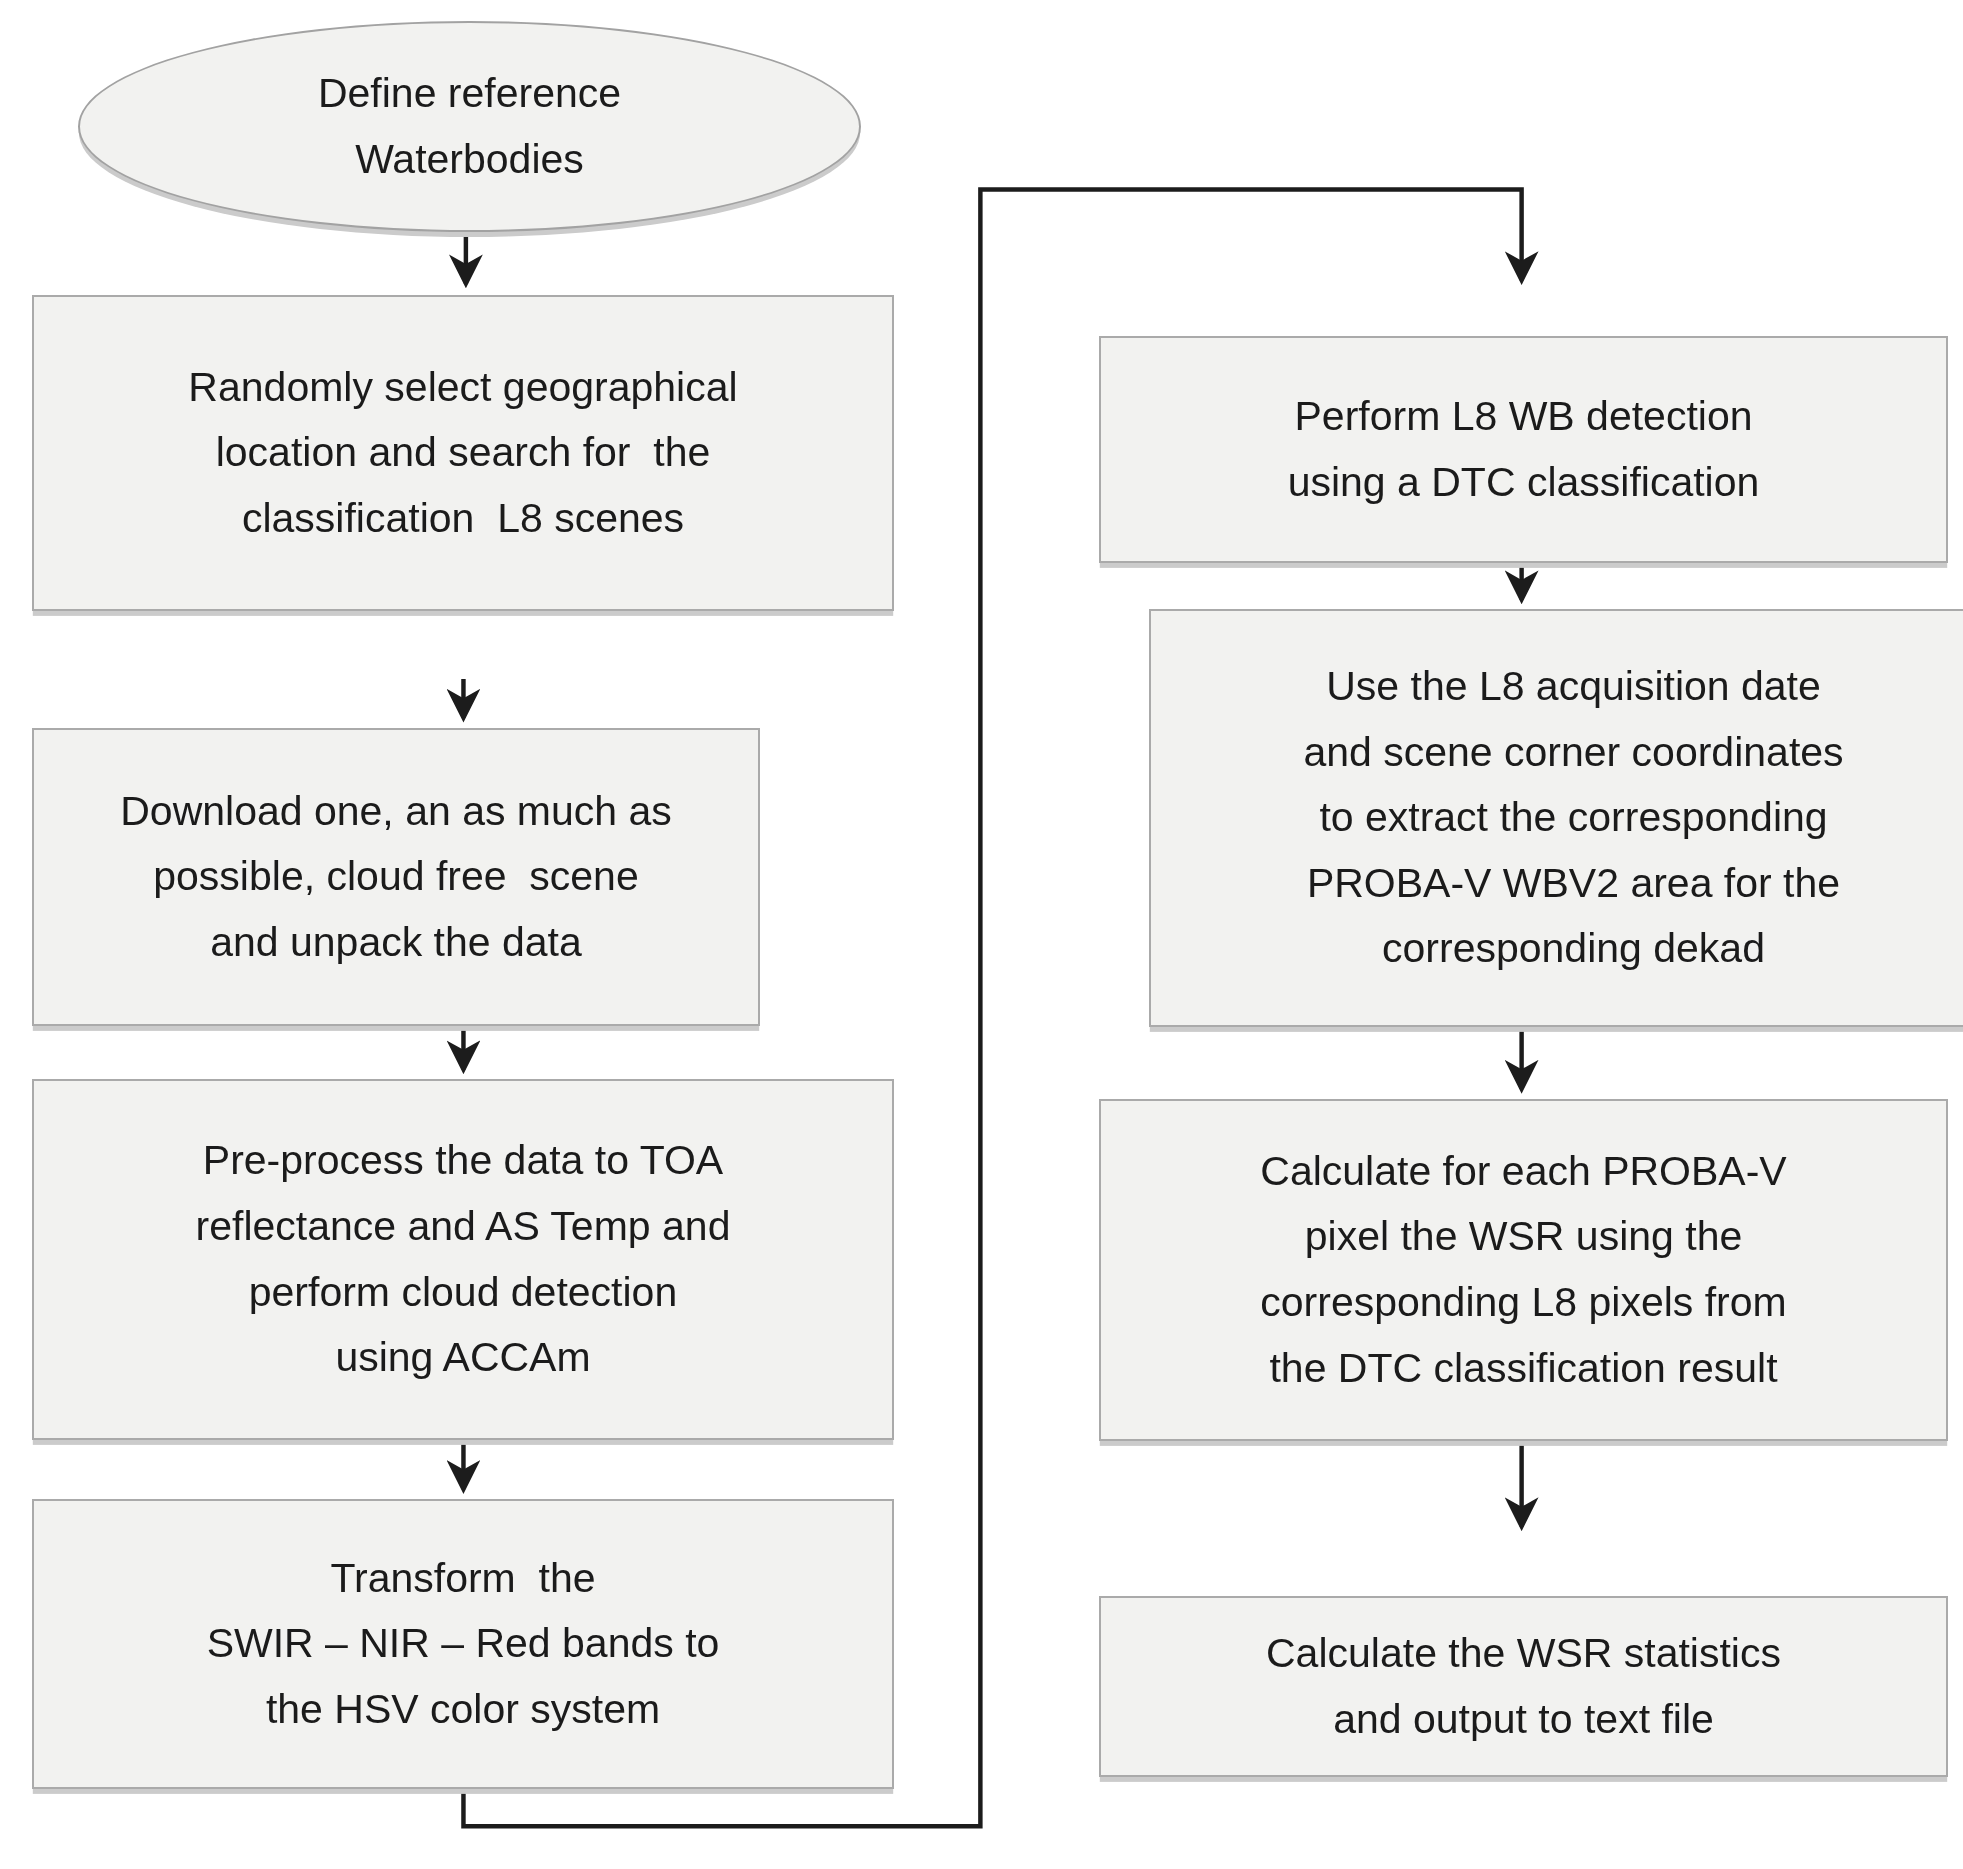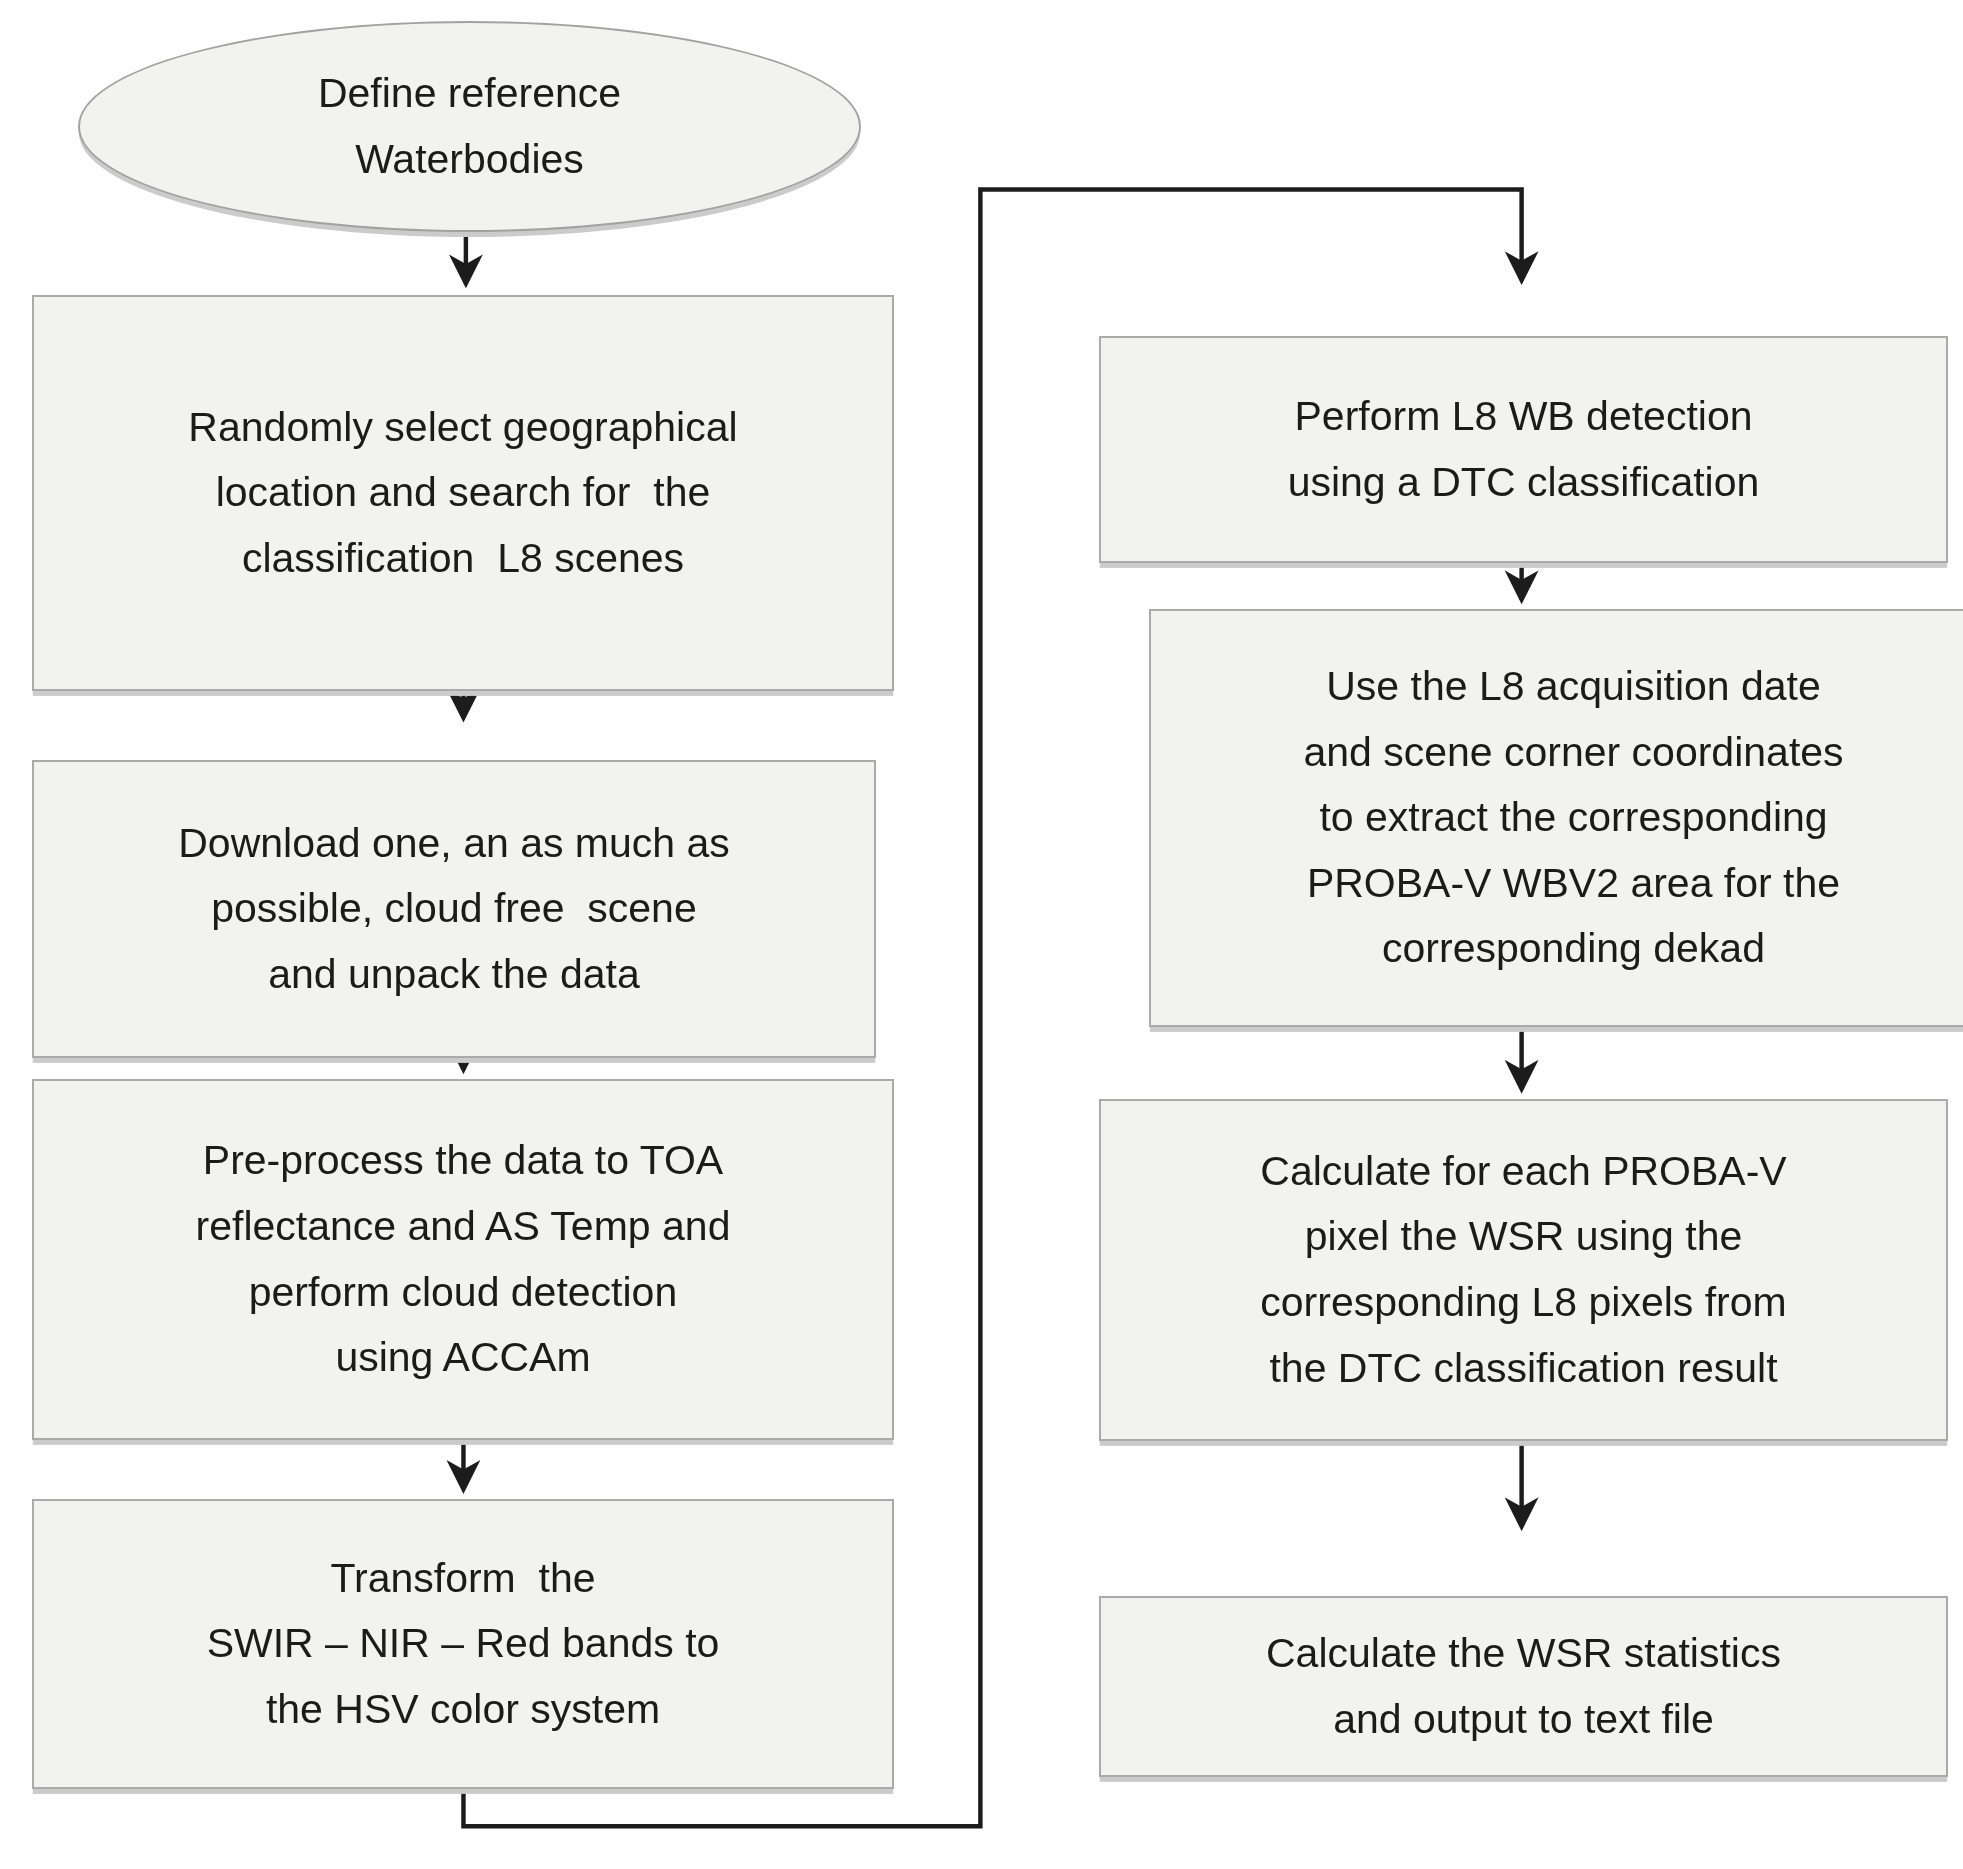--- a/index.html
+++ b/index.html
@@ -55,22 +55,22 @@
   .node.ellipse {
     border-radius: 50%;
     border-color: #a2a2a2;
   }
   .node .line {
     white-space: pre; 
   }
 
   
   #node-start { left: 78px;   top: 21px;   width: 783px;  height: 211px; }
-  #node-l1    { left: 32px;   top: 295px;  width: 862px; height: 396px; }
-  #node-l2    { left: 32px;   top: 728px;  width: 844px; height: 298px; margin-top: 32px; }
+  #node-l1    { left: 32px;   top: 295px;  width: 862px; height: 316px; }
+  #node-l2    { left: 32px;   top: 728px;  width: 728px; height: 298px; }
   #node-l3    { left: 32px;   top: 1079px; width: 862px; height: 361px; }
   #node-l4    { left: 32px;   top: 1499px; width: 862px; height: 290px; }
   #node-r1    { left: 1099px; top: 292px;  width: 849px; height: 227px; margin-top: 44px; }
   #node-r2    { left: 1149px; top: 609px;  width: 849px; height: 418px; }
   #node-r3    { left: 1099px; top: 1099px; width: 849px; height: 342px; }
   #node-r4    { left: 1099px; top: 1596px; width: 849px; height: 181px; }
 </style>
 </head>
 <body>
 

